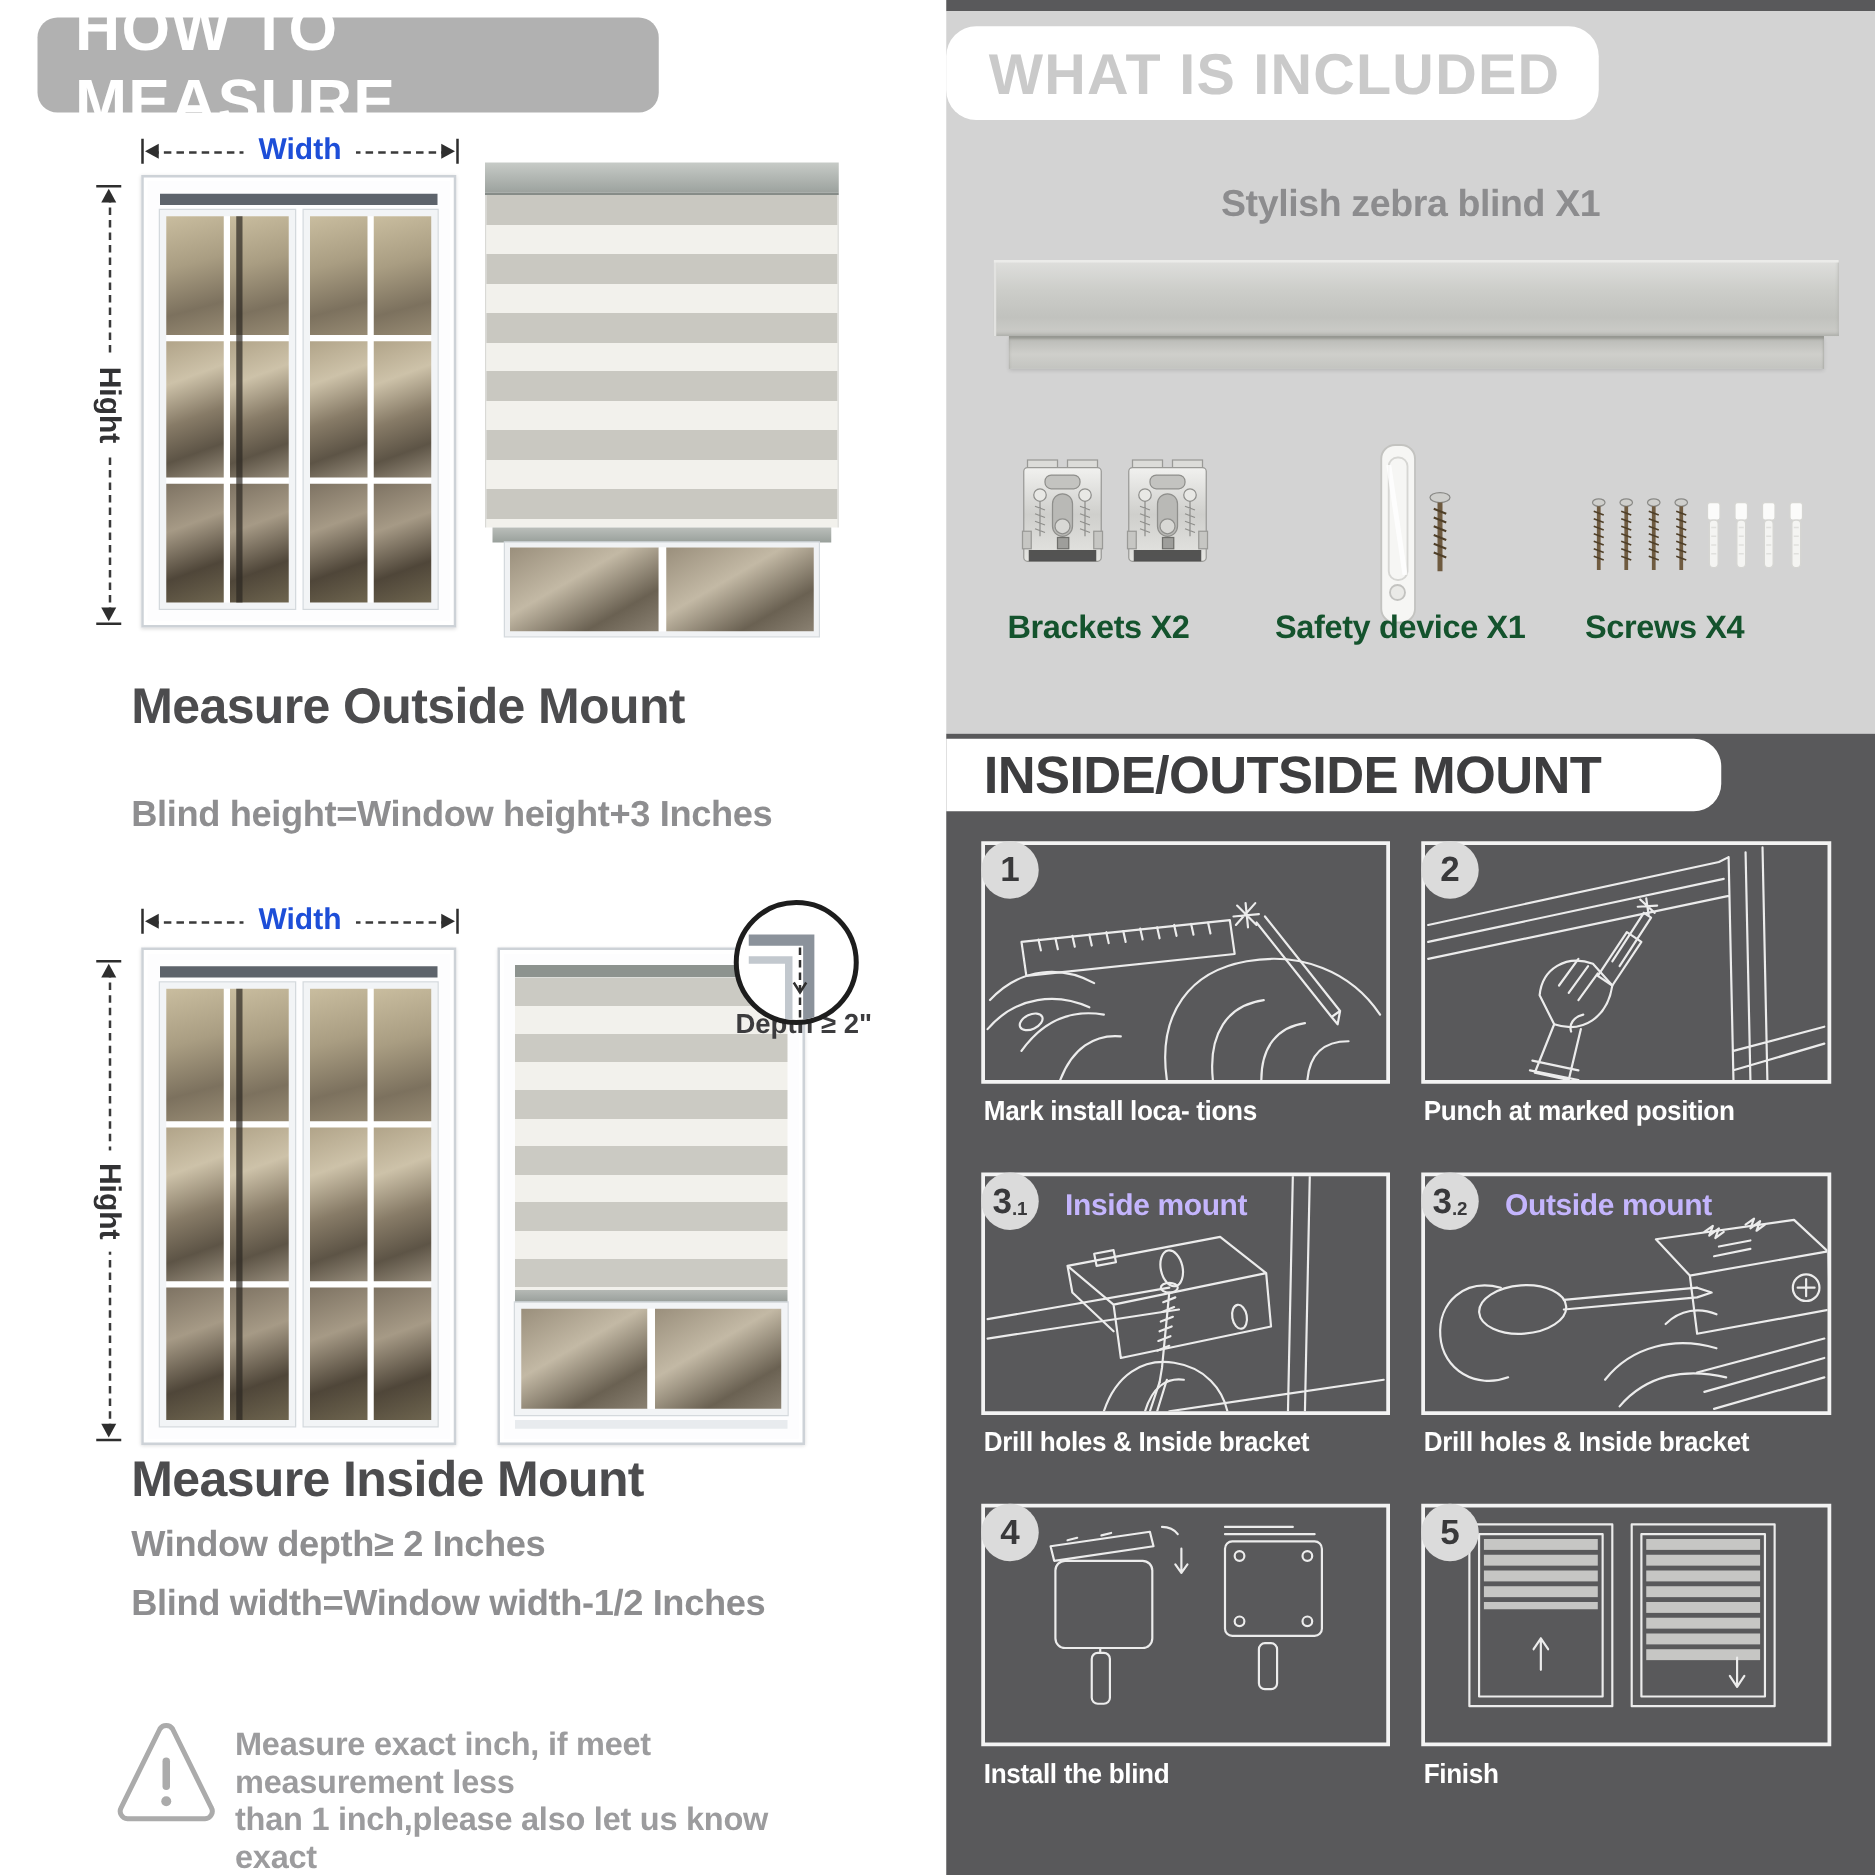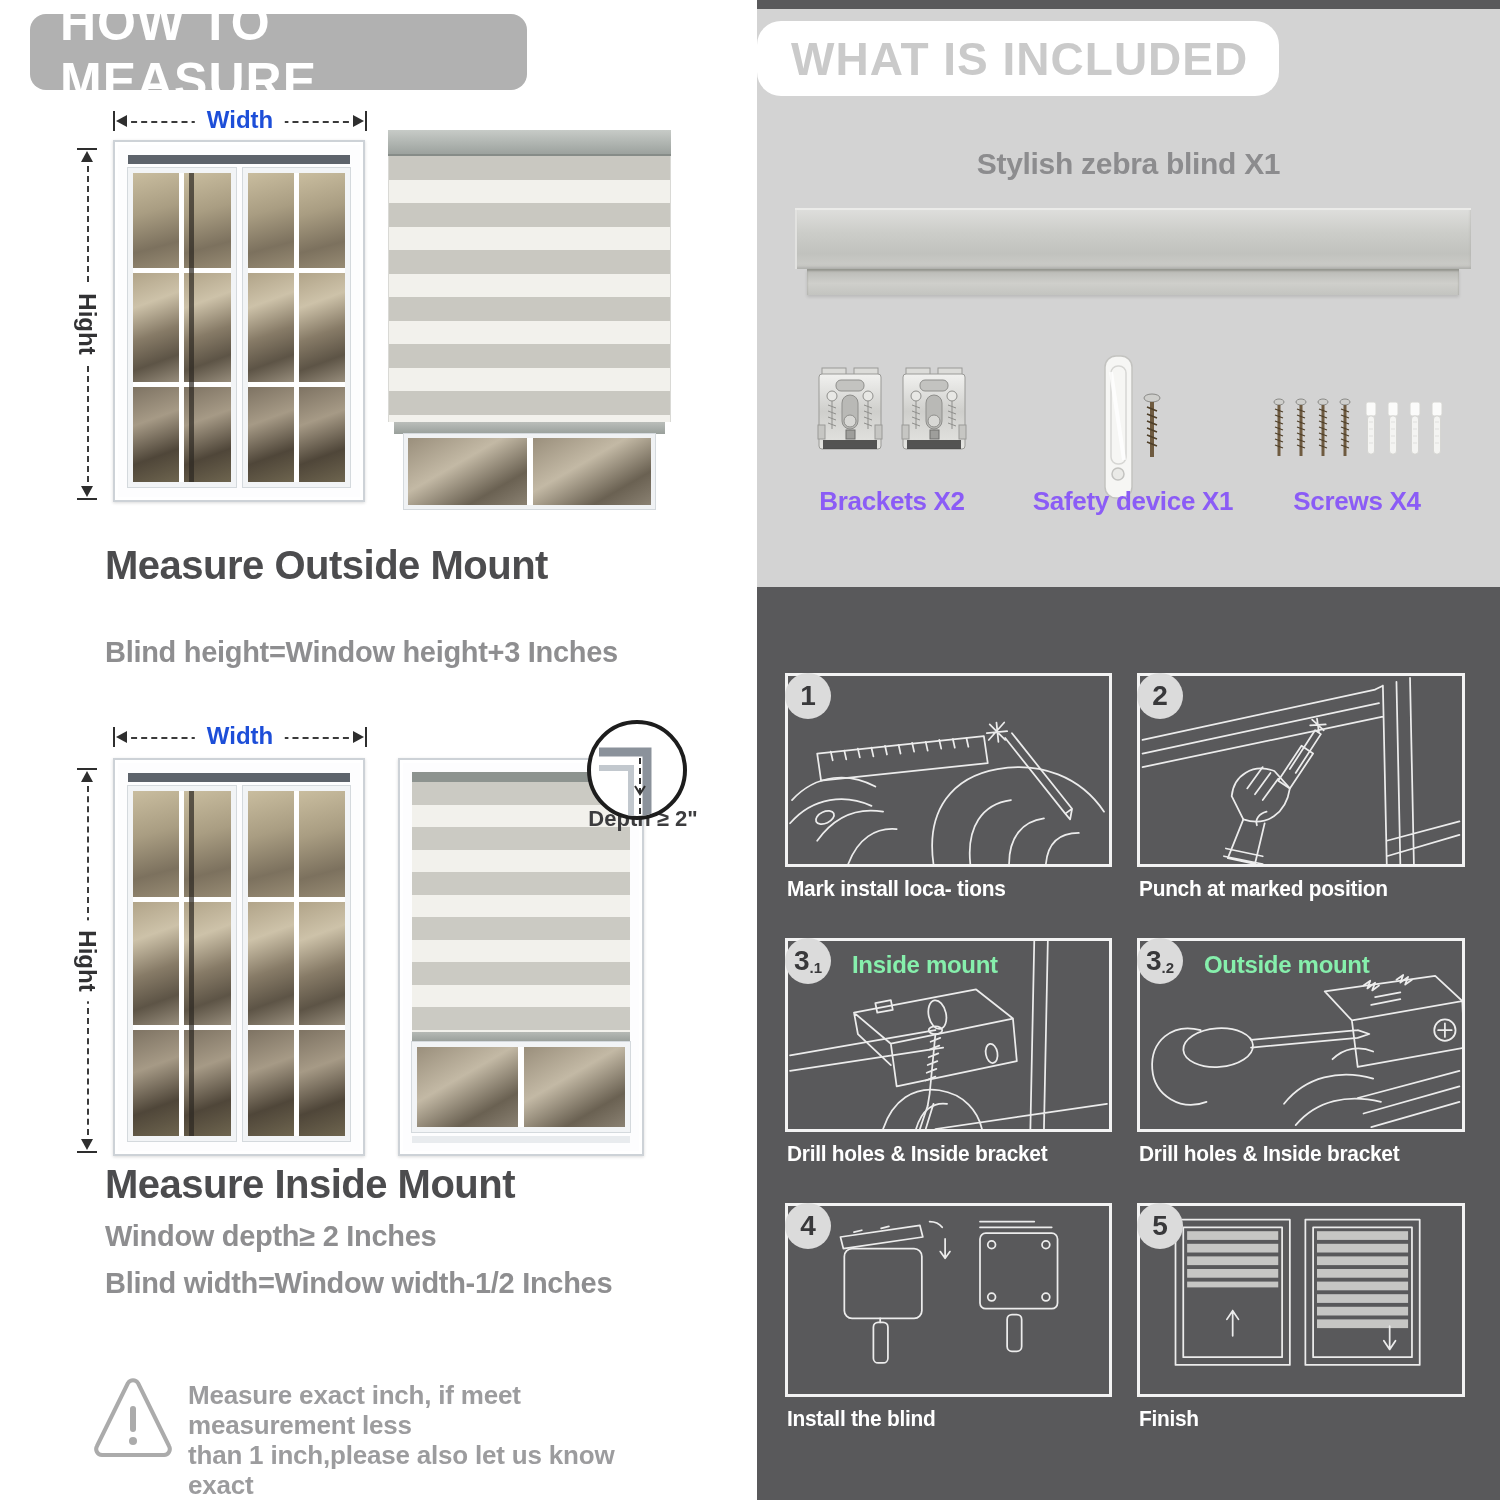--- a/index.html
+++ b/index.html
@@ -75,32 +75,32 @@
   .incl-header{left:757px;top:21px;width:522px;height:75px;background:#ffffff;border-radius:24px;
                display:flex;align-items:center;padding-left:34px;box-sizing:border-box;}
   .incl-header span{color:#cacaca;font-weight:bold;font-size:46px;letter-spacing:1px;}
   .product-lbl{left:757px;top:147px;width:743px;text-align:center;font-weight:bold;font-size:30px;color:#8c8c8e;letter-spacing:-0.3px;}
   .bar-main{left:795px;top:208px;width:676px;height:61px;
             background:linear-gradient(180deg,#dfdfdd 0%,#cccdc9 40%,#c1c2be 75%,#cdcdc9 100%);
             box-shadow:inset 0 2px 0 #ebebe9, inset 2px 0 0 #e2e2e0, inset 0 -2px 3px #adaeaa;}
   .bar-lip{left:807px;top:269px;width:652px;height:26px;
            background:linear-gradient(180deg,#b7b8b4,#cfcfcb 55%,#c3c4c0);
            box-shadow:inset 0 2px 2px #94958f, 0 2px 3px rgba(0,0,0,.12);}
-  .item-lbl{font-weight:bold;font-size:26px;color:#8b5cf6;text-align:center;letter-spacing:-0.3px;}
+  .item-lbl{font-weight:bold;font-size:26px;color:#14532d;text-align:left;letter-spacing:-0.3px;}
 
   .panel-dark{left:757px;top:587px;width:743px;height:913px;background:#59595b;}
   .mount-header{left:757px;top:591px;width:620px;height:58px;background:#ffffff;border-radius:0 22px 22px 0;
                 display:flex;align-items:center;padding-left:30px;box-sizing:border-box;}
   .mount-header span{color:#3d3d3f;font-weight:bold;font-size:42px;letter-spacing:-0.5px;}
 
   .step-box{position:absolute;width:327px;height:194px;border:3px solid #f3f3f3;box-sizing:border-box;background:#59595b;}
   .badge{position:absolute;top:-3px;left:-3px;width:46px;height:46px;border-radius:50%;background:#dbdbdb;
          color:#39393b;display:flex;align-items:center;justify-content:center;font-weight:bold;font-size:28px;}
   .badge .sub{font-size:15px;margin-top:12px;}
-  .step-title{position:absolute;left:64px;top:10px;color:#86efac;font-weight:bold;font-size:24px;letter-spacing:-0.3px;}
+  .step-title{position:absolute;left:64px;top:10px;color:#c4b5fd;font-weight:bold;font-size:24px;letter-spacing:-0.3px;}
   .caption{position:absolute;width:340px;color:#ffffff;font-weight:bold;font-size:22px;letter-spacing:-0.3px;
            transform:scaleX(.95);transform-origin:left center;white-space:nowrap;}
   .art{position:absolute;left:0;top:0;width:100%;height:100%;}
   .art path,.art rect,.art circle,.art ellipse{fill:none;stroke:#ececec;stroke-width:1.8;stroke-linecap:round;stroke-linejoin:round;}
   .art .fillband{fill:#cfcfcd;stroke:none;opacity:.92;}
 </style>
 </head>
 <body>
 
 <div id="canvas">
@@ -351,20 +351,23 @@
         <path d="M3,20 h4 M3,27 h4 M3,34 h4 M3,41 h4" stroke="#e0e0dd" stroke-width="1.2"></path>
       </g>
     </g>
   </svg>
 
   <div class="abs item-lbl" style="left:806px;top:486px;width:172px;">Brackets X2</div>
   <div class="abs item-lbl" style="left:1020px;top:486px;width:226px;">Safety device X1</div>
   <div class="abs item-lbl" style="left:1268px;top:486px;width:178px;">Screws X4</div>
 
   <div class="abs panel-dark"></div>
+  <div class="abs mount-header">
+    <span>INSIDE/OUTSIDE MOUNT</span>
+  </div>
 
   <div class="abs step-box" style="left:785px;top:673px;">
     <svg class="art" viewBox="0 0 327 194">
       <path d="M28,80 L200,62 L204,90 L32,108 Z"></path>
       <path d="M42,78 l2,9 M56,77 l2,9 M70,75 l2,9 M84,74 l2,9 M98,72 l2,9 M112,71 l2,9 M126,69 l2,9 M140,68 l2,9 M154,66 l2,9 M168,65 l2,9 M182,64 l2,9"></path>
       <path d="M213,48 l2,20 M203,59 l21,-2 M206,50 l16,16 M221,48 l-16,18"></path>
       <path d="M222,64 L284,142 M229,59 L291,137 M284,142 L291,137 L289,148 Z"></path>
       <path d="M2,128 C28,100 62,100 88,114 M0,152 C24,124 58,122 84,134 M28,170 C48,142 72,136 96,140 M60,194 C70,168 88,156 110,158"></path>
       <ellipse cx="36" cy="146" rx="10" ry="6" transform="rotate(-25 36 146)"></ellipse>
       <path d="M148,194 C140,138 168,104 214,96 C258,88 300,104 324,140 M186,194 C182,156 198,132 228,128 M226,194 C226,166 240,150 262,147 M264,194 C266,172 278,162 298,162"></path>

